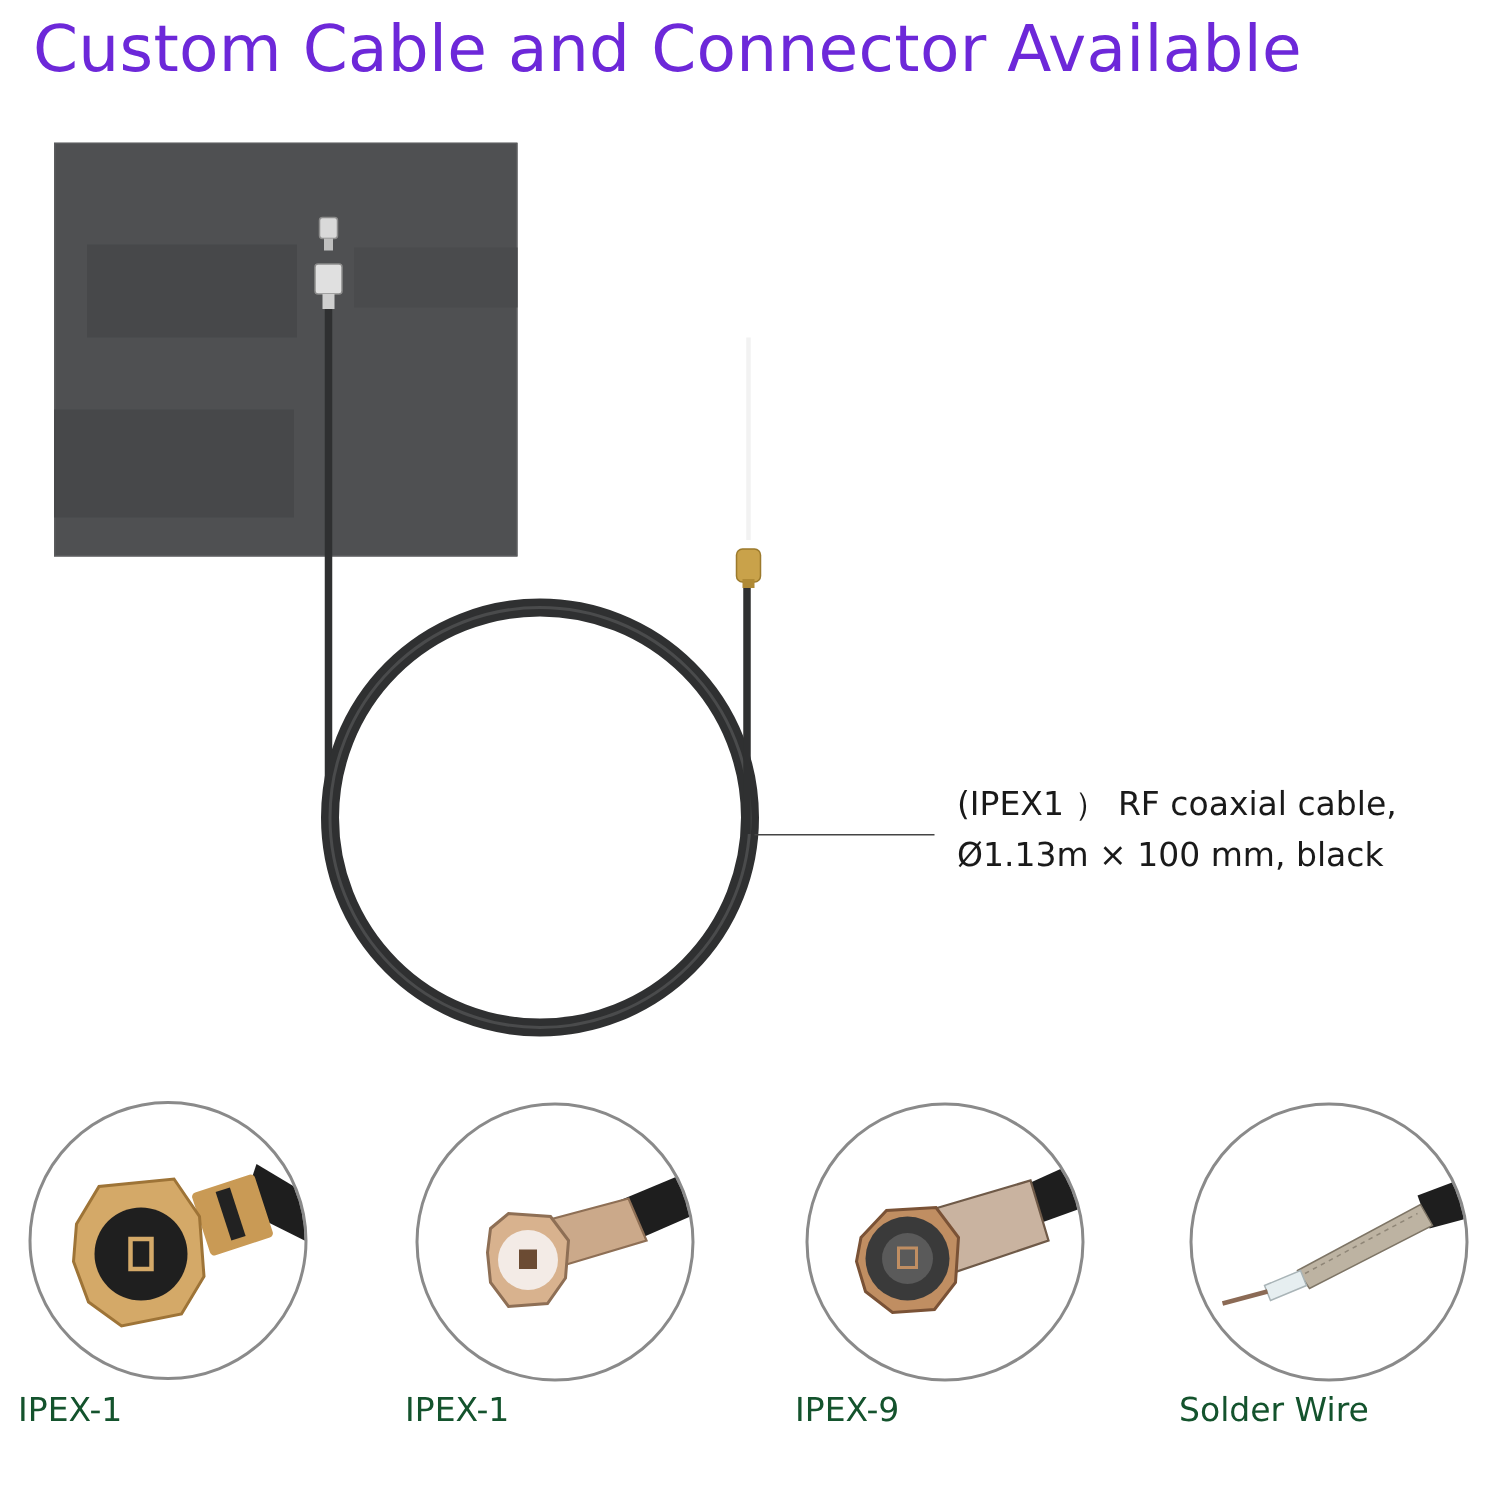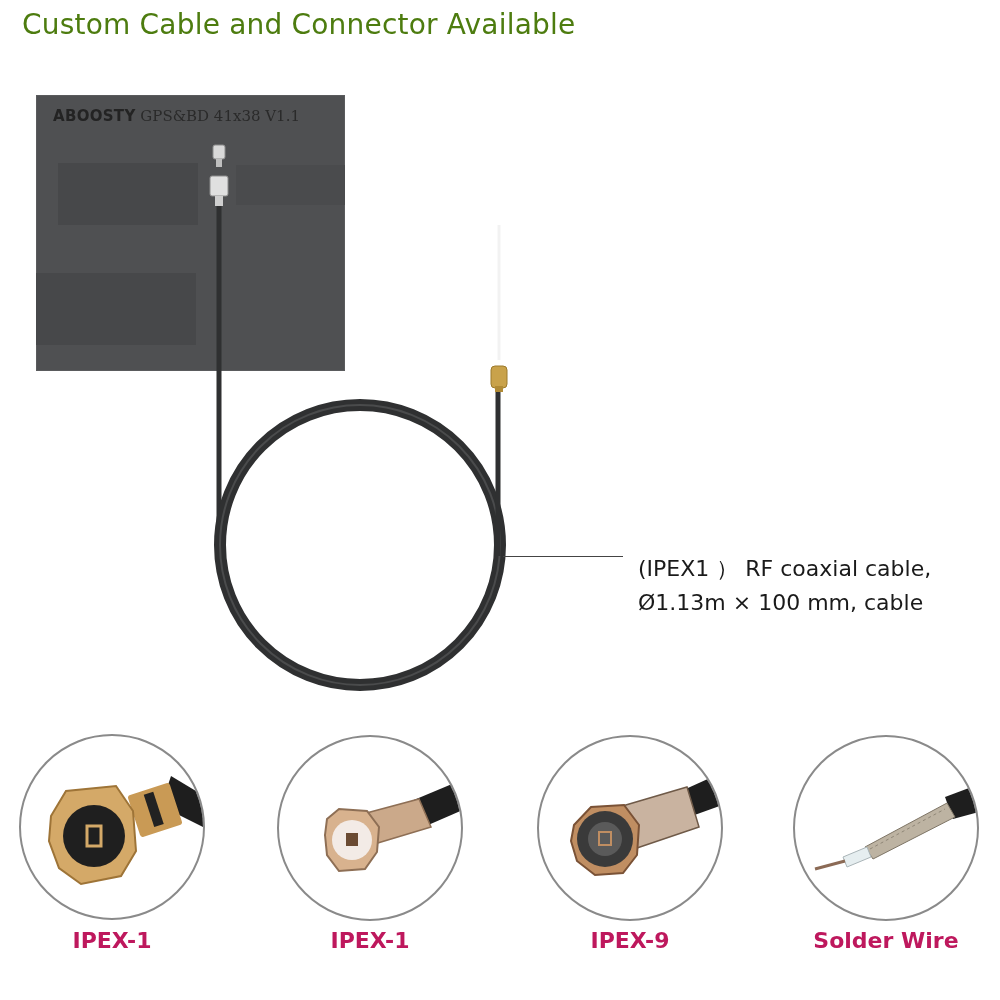--- a/index.html
+++ b/index.html
@@ -1,49 +1,45 @@
 <!DOCTYPE html>
 <html><head>
 <meta charset="utf-8">
 <style>
   html, body { margin:0; padding:0; background:#ffffff; }
   body { width:1000px; height:1000px; position:relative; overflow:hidden;
          font-family:"DejaVu Sans","Liberation Sans",sans-serif; color:#111; }
-  .title { position:absolute; left:22px; top:8px; font-size:28px; font-weight:400;
-           letter-spacing:0.2px; color:#4d7c0f; white-space:nowrap; }
+  .title { position:absolute; left:22px; top:8px; font-size:43px; font-weight:400;
+           letter-spacing:0.2px; color:#6d28d9; white-space:nowrap; }
   .panel { position:absolute; left:36px; top:95px; width:309px; height:276px;
            background:#4f5052; box-shadow: inset 0 0 0 1px #5a5b5d; }
   .panel .patch { position:absolute; background:#47484a; }
   .panel .brand { position:absolute; left:17px; top:12px; font-size:15px; color:#232323;
                   white-space:nowrap; }
   .panel .brand b { font-family:"DejaVu Sans",sans-serif; font-weight:700; letter-spacing:0.3px; }
   .panel .brand span { font-family:"DejaVu Serif",serif; color:#2a2a2a; }
   svg.main { position:absolute; left:0; top:0; }
-  .callout { position:absolute; left:638px; top:552px; font-size:22px; line-height:34px;
+  .callout { position:absolute; left:638px; top:520px; font-size:22px; line-height:34px;
              color:#1a1a1a; white-space:nowrap; }
   .callout-line { position:absolute; left:503px; top:556px; width:120px; height:1px; background:#444; }
   .conn { position:absolute; width:186px; height:186px; border-radius:50%;
           border:2px solid #8a8a8a; box-sizing:border-box; background:#fff; overflow:hidden; }
   .conn svg { position:absolute; left:0; top:0; }
-  .conn-label { position:absolute; top:928px; font-size:22px; color:#be185d; text-align:center;
-                width:200px; white-space:nowrap;font-weight:bold; }
+  .conn-label { position:absolute; top:928px; font-size:22px; color:#14532d; text-align:left;
+                width:200px; white-space:nowrap; }
 </style>
 </head>
 <body>
 
 <div class="title">Custom Cable and Connector Available</div>
 
 <div class="panel">
   <div class="patch" style="left:22px;top:68px;width:140px;height:62px;"></div>
   <div class="patch" style="left:0;top:178px;width:160px;height:72px;"></div>
   <div class="patch" style="left:200px;top:70px;width:109px;height:40px;background:#4a4b4d;"></div>
-  <div class="brand">
-    <b>ABOOSTY</b>
-    <span>GPS&amp;BD 41x38 V1.1</span>
-  </div>
 </div>
 
 <svg class="main" width="1000" height="720">
 
   <g>
     <rect x="213" y="145" width="12" height="14" rx="2" fill="#d9d9d9" stroke="#8c8c8c" stroke-width="1"></rect>
     <rect x="216" y="159" width="6" height="8" fill="#bfbfbf"></rect>
     <rect x="210" y="176" width="18" height="20" rx="2" fill="#e0e0e0" stroke="#8c8c8c" stroke-width="1"></rect>
     <rect x="215" y="196" width="8" height="10" fill="#cfcfcf"></rect>
   </g>
@@ -59,21 +55,21 @@
 
   <g>
     <rect x="491" y="366" width="16" height="22" rx="4" fill="#c9a24a" stroke="#9c7a2c" stroke-width="1"></rect>
     <rect x="495" y="386" width="8" height="6" fill="#b08a35"></rect>
   </g>
 </svg>
 
 <div class="callout-line"></div>
 <div class="callout">
   <div>(IPEX1 ）  RF coaxial cable,</div>
-  <div>Ø1.13m × 100 mm, cable</div>
+  <div>Ø1.13m × 100 mm, black</div>
 </div>
 
 <div class="conn" style="left:19px;top:734px;">
   <svg width="186" height="186">
     <path d="M150,40 L200,70 L190,95 L140,70 Z" fill="#1e1e1e"></path>
     <rect x="112" y="52" width="44" height="44" rx="3" fill="#c99a55" transform="rotate(-18 134 74)"></rect>
     <rect x="128" y="56" width="10" height="34" fill="#222" transform="rotate(-18 134 74)"></rect>
     <polygon points="30,80 45,55 95,50 112,75 115,115 100,140 60,148 38,132 28,105" fill="#d4a968" stroke="#9e7437" stroke-width="2"></polygon>
     <circle cx="73" cy="100" r="31" fill="#1f1f1f"></circle>
     <rect x="66" y="90" width="14" height="20" fill="none" stroke="#d4a968" stroke-width="3"></rect>

